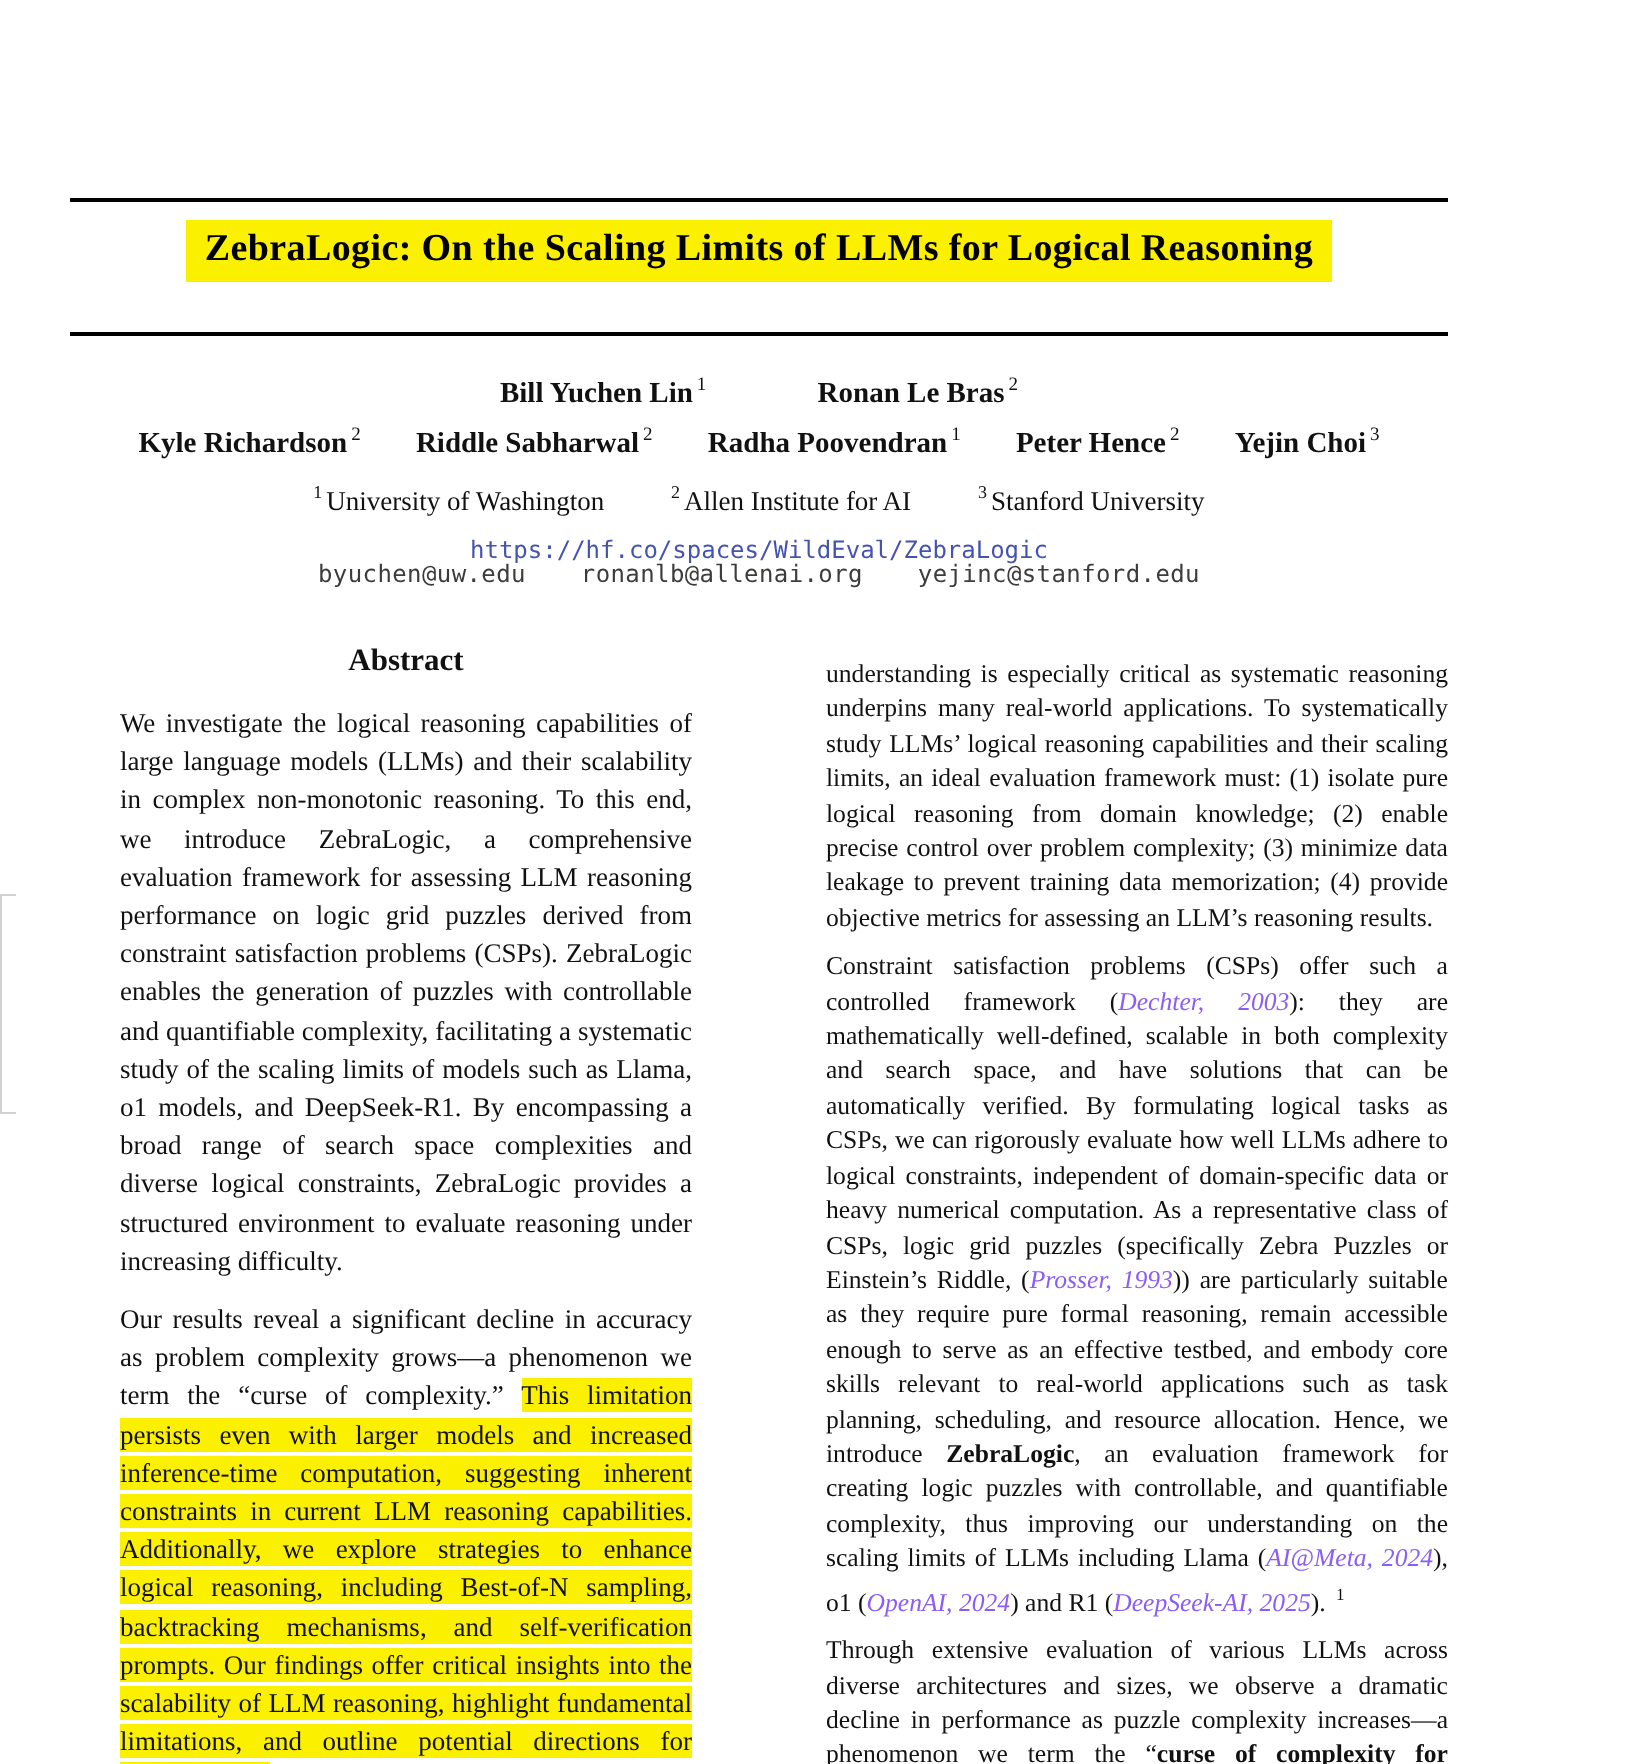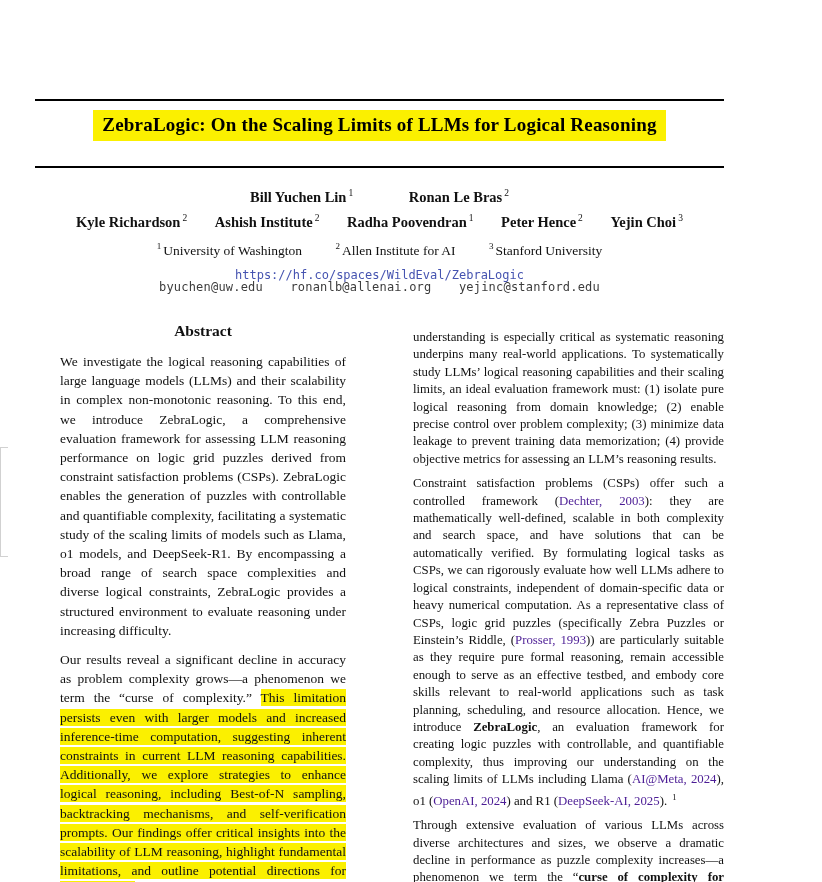--- a/index.html
+++ b/index.html
@@ -32,21 +32,21 @@
   .url-link{color:#4553b0;text-decoration:none;cursor:pointer;}
 
   .col-left{position:absolute;left:60px;top:322px;width:286px;}
   .abstract-heading{text-align:center;font-weight:bold;font-size:15.5px;margin:0 0 12px 0;}
   .col-left p{margin:2px 0 10px 0;font-size:13.5px;line-height:19.2px;text-align:justify;}
 
   .col-right{position:absolute;left:413px;top:329px;width:311px;}
   .col-right p{margin:0 0 7px 0;font-size:12.8px;line-height:17.4px;text-align:justify;}
 
   mark.hl{background:#fbf000;color:inherit;padding:1px 0;}
-  .cite{color:#4c1d95;cursor:pointer;}
+  .cite{color:#8b5cf6;cursor:pointer;font-style:italic;}
   .b{font-weight:bold;}
   sup.fn{font-size:8.5px;margin-left:2px;cursor:pointer;}
 
   .edge-artifact{position:absolute;left:0;top:447px;width:7px;height:108px;
     border-left:1.5px solid #c9c9c9;border-top:1.5px solid #c9c9c9;
     border-bottom:1.5px solid #c9c9c9;opacity:.85;}
 </style>
 </head>
 <body>
 
@@ -62,21 +62,21 @@
 
   <div class="rule rule-under-title"></div>
 
   <div class="center-line authors-1">
     <span class="author"><span>Bill Yuchen Lin</span><sup>1</sup></span>
     <span class="author"><span>Ronan Le Bras</span><sup>2</sup></span>
   </div>
 
   <div class="center-line authors-2">
     <span class="author"><span>Kyle Richardson</span><sup>2</sup></span>
-    <span class="author"><span>Ashish Institute</span><sup>2</sup></span>
+    <span class="author"><span>Riddle Sabharwal</span><sup>2</sup></span>
     <span class="author"><span>Radha Poovendran</span><sup>1</sup></span>
     <span class="author"><span>Peter Hence</span><sup>2</sup></span>
     <span class="author"><span>Yejin Choi</span><sup>3</sup></span>
   </div>
 
   <div class="center-line affils">
     <span class="affil"><sup>1</sup><span>University of Washington</span></span>
     <span class="affil"><sup>2</sup><span>Allen Institute for AI</span></span>
     <span class="affil"><sup>3</sup><span>Stanford University</span></span>
   </div>

